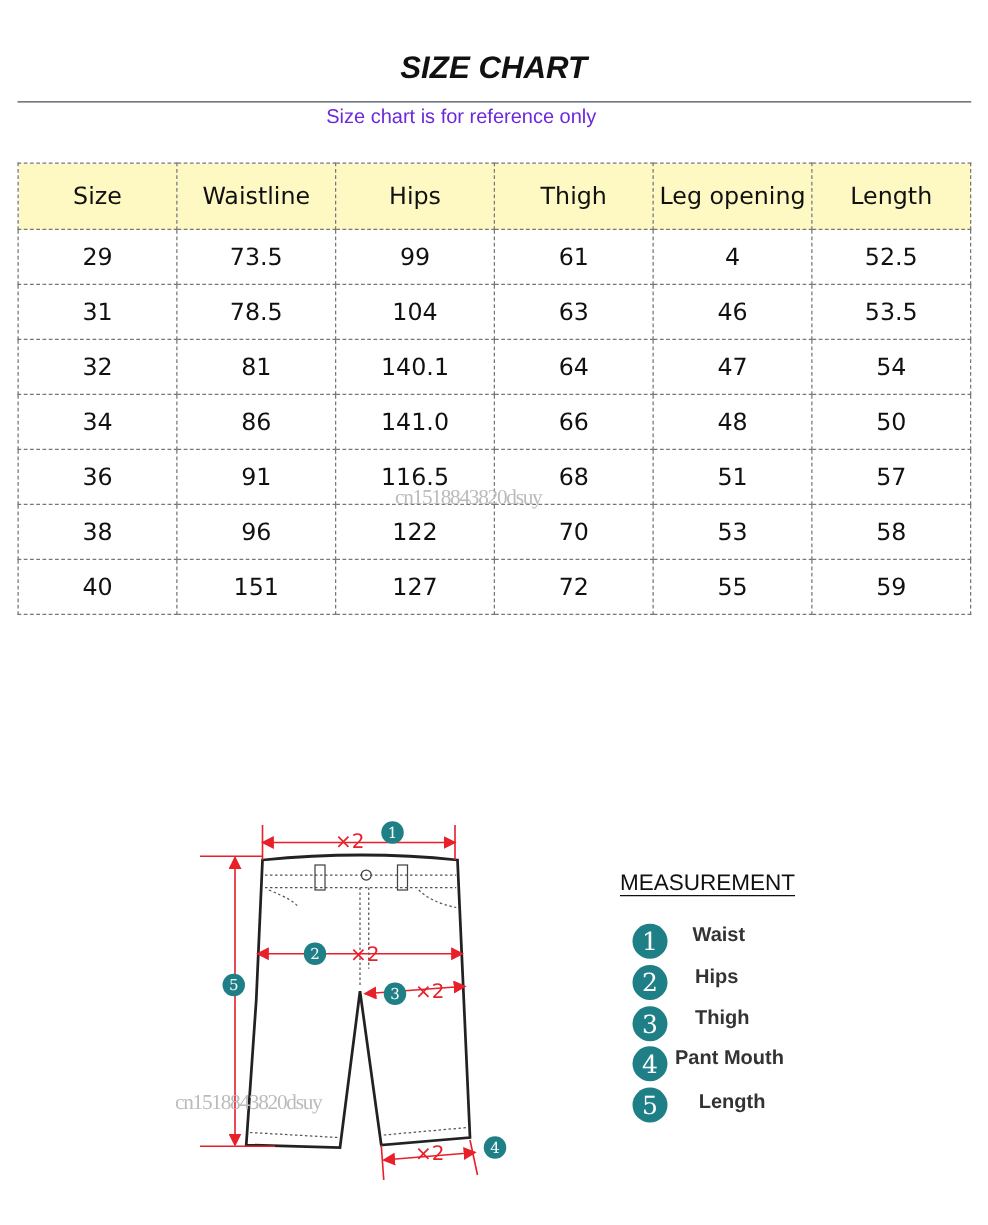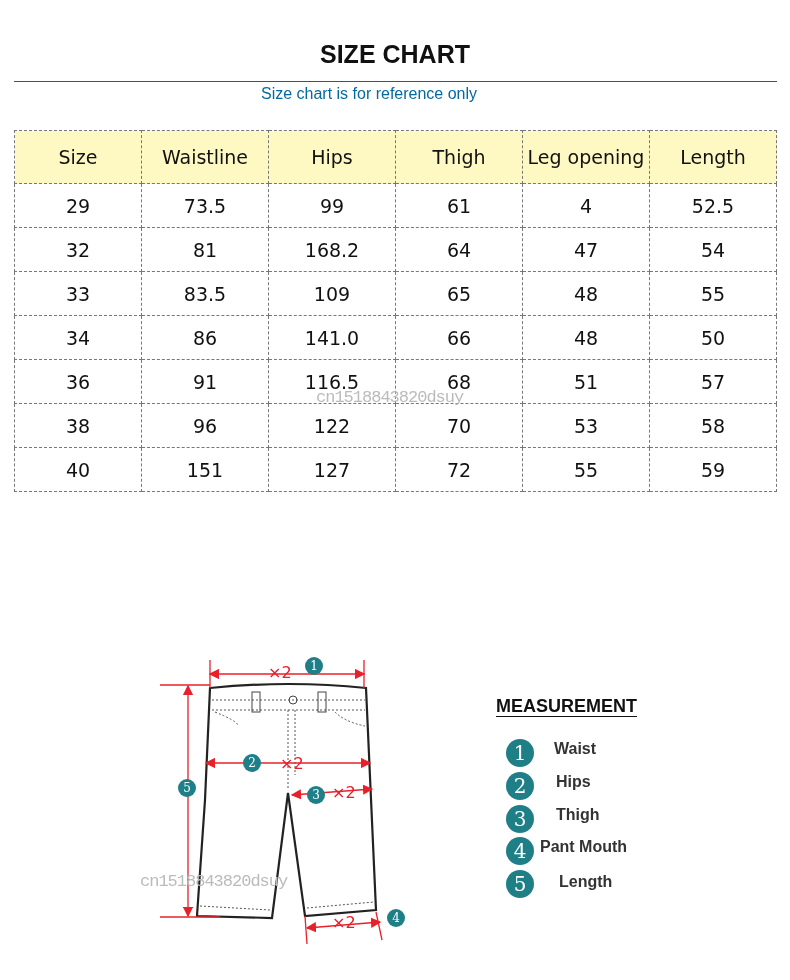--- a/index.html
+++ b/index.html
@@ -1,26 +1,26 @@
 <!DOCTYPE html>
 <html><head>
 <meta charset="utf-8">
 <style>
   html,body{margin:0;padding:0;background:#fff;}
   body{width:790px;height:980px;position:relative;overflow:hidden;font-family:"DejaVu Sans","Liberation Sans",sans-serif;color:#111;}
-  .title{position:absolute;top:40px;left:0;width:790px;text-align:center;font-size:25px;font-weight:bold;letter-spacing:0px;font-family:"Liberation Sans",sans-serif;}
+  .title{position:absolute;top:40px;left:0;width:790px;text-align:center;font-size:25px;font-weight:bold;letter-spacing:0px;font-family:"Liberation Sans",sans-serif;font-style:italic;}
   .rule{position:absolute;top:81px;left:14px;width:763px;height:0;border-top:1.5px solid #4a5058;}
-  .subtitle{position:absolute;top:85px;left:0;width:738px;text-align:center;font-size:16px;color:#0369a1;font-family:"Liberation Sans",sans-serif;}
+  .subtitle{position:absolute;top:85px;left:0;width:738px;text-align:center;font-size:16px;color:#6d28d9;font-family:"Liberation Sans",sans-serif;}
   table.size{position:absolute;top:130px;left:14px;width:763px;border-collapse:collapse;table-layout:fixed;}
   table.size td, table.size th{border:1px dashed #777;text-align:center;font-size:19px;font-weight:normal;padding:0;font-family:"DejaVu Sans",sans-serif;}
   table.size th{background:#fef9c3;height:52px;}
   table.size td{height:43px;}
-  .watermark{position:absolute;color:#bbb;font-size:17px;font-family:Liberation Mono, monospace;letter-spacing:-1px;font-weight:200;pointer-events:none;}
+  .watermark{position:absolute;color:#bbb;font-size:17px;font-family:Liberation Serif, serif;letter-spacing:-1px;font-weight:200;pointer-events:none;}
   .diagram{position:absolute;left:160px;top:650px;width:260px;height:300px;}
-  .meas-title{position:absolute;left:496px;top:696px;font-size:18px;font-weight:bold;font-family:"Liberation Sans",sans-serif;text-decoration:underline;text-underline-offset:4px;}
+  .meas-title{position:absolute;left:496px;top:696px;font-size:18px;font-weight:normal;font-family:"Liberation Sans",sans-serif;text-decoration:underline;text-underline-offset:4px;}
   .meas-item{position:absolute;left:506px;height:30px;display:flex;align-items:center;}
   .badge{width:28px;height:28px;border-radius:50%;background:#1f7f86;color:#fff;font-family:"DejaVu Serif",serif;font-size:20px;display:flex;align-items:center;justify-content:center;}
   .meas-label{position:absolute;left:50px;font-weight:bold;font-size:16px;color:#333;white-space:nowrap;font-family:"Liberation Sans",sans-serif;text-align:center;}
 </style>
 </head>
 <body>
 
 <div class="title">SIZE CHART</div>
 <div class="rule"></div>
 <div class="subtitle">Size chart is for reference only</div>
@@ -47,34 +47,34 @@
   <tbody id="tbody">
       <tr>
         <td>29</td>
         <td>73.5</td>
         <td>99</td>
         <td>61</td>
         <td>4</td>
         <td>52.5</td>
       </tr>
       <tr>
+        <td>31</td>
+        <td>78.5</td>
+        <td>104</td>
+        <td>63</td>
+        <td>46</td>
+        <td>53.5</td>
+      </tr>
+      <tr>
         <td>32</td>
         <td>81</td>
-        <td>168.2</td>
+        <td>140.1</td>
         <td>64</td>
         <td>47</td>
         <td>54</td>
-      </tr>
-      <tr>
-        <td>33</td>
-        <td>83.5</td>
-        <td>109</td>
-        <td>65</td>
-        <td>48</td>
-        <td>55</td>
       </tr>
       <tr>
         <td>34</td>
         <td>86</td>
         <td>141.0</td>
         <td>66</td>
         <td>48</td>
         <td>50</td>
       </tr>
       <tr>

